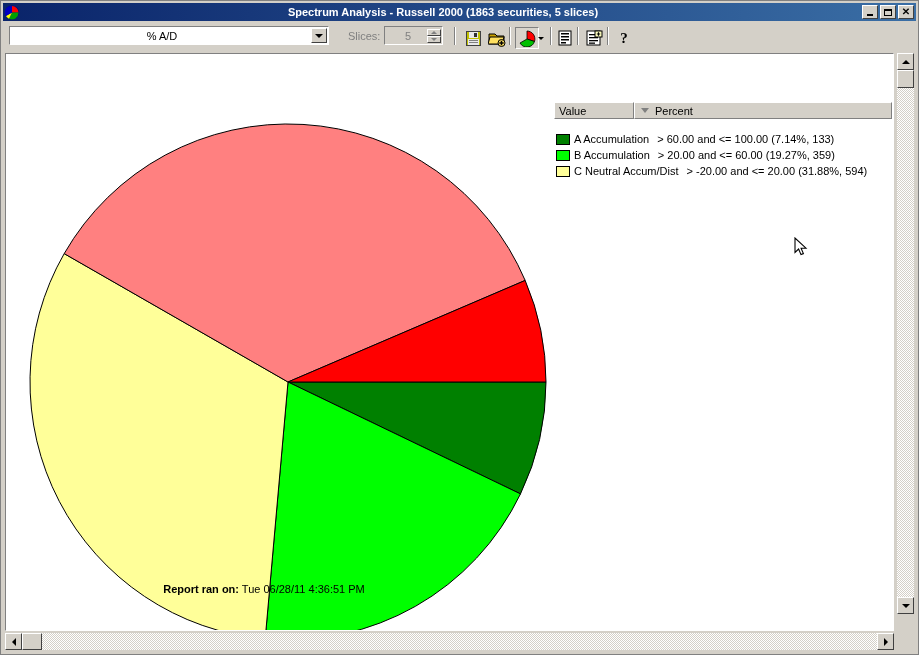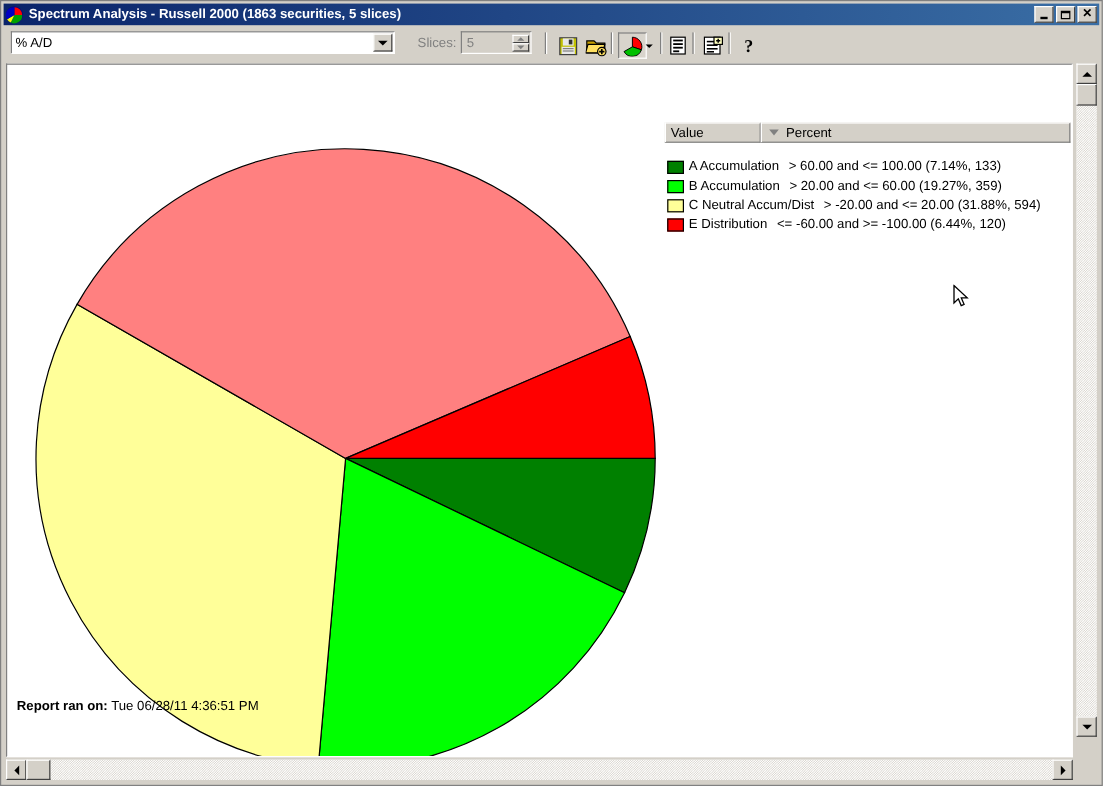--- a/index.html
+++ b/index.html
@@ -8,20 +8,21 @@
     font-family:"Liberation Sans", sans-serif;
     font-size:11px;
     background:#d4d0c8;
     -webkit-font-smoothing:none;
   }
   .window{
     position:absolute;left:0;top:0;width:919px;height:655px;
     background:#d4d0c8;
     border:1px solid #808080;
     box-sizing:border-box;
+    text-align:center;
   }
   
   .titlebar{
     position:absolute;left:2px;top:2px;width:913px;height:18px;
     background:linear-gradient(to right,#0a246a,#3a6ea5);
     display:flex;align-items:center;
     box-sizing:border-box;
   }
   .titlebar-icon{
     width:16px;height:15px;margin-left:1px;margin-right:4px;
@@ -358,25 +359,20 @@
             <div class="legend-row">
               <span class="swatch" style="background: rgb(0, 255, 0);"></span>
               <span class="lr-label">B Accumulation</span>
               <span class="lr-range">&gt; 20.00 and &lt;= 60.00 (19.27%, 359)</span>
             </div>
             <div class="legend-row">
               <span class="swatch" style="background: rgb(255, 255, 153);"></span>
               <span class="lr-label">C Neutral Accum/Dist</span>
               <span class="lr-range">&gt; -20.00 and &lt;= 20.00 (31.88%, 594)</span>
             </div>
-            <div class="legend-row">
-              <span class="swatch" style="background: rgb(255, 0, 0);"></span>
-              <span class="lr-label">E Distribution</span>
-              <span class="lr-range">&lt;= -60.00 and &gt;= -100.00 (6.44%, 120)</span>
-            </div>
           </div>
       </div>
 
       <div class="footer">
         <div>
           <b>Report ran on:</b>
           <span>Tue 06/28/11 4:36:51 PM</span>
         </div>
       </div>
     </div>

